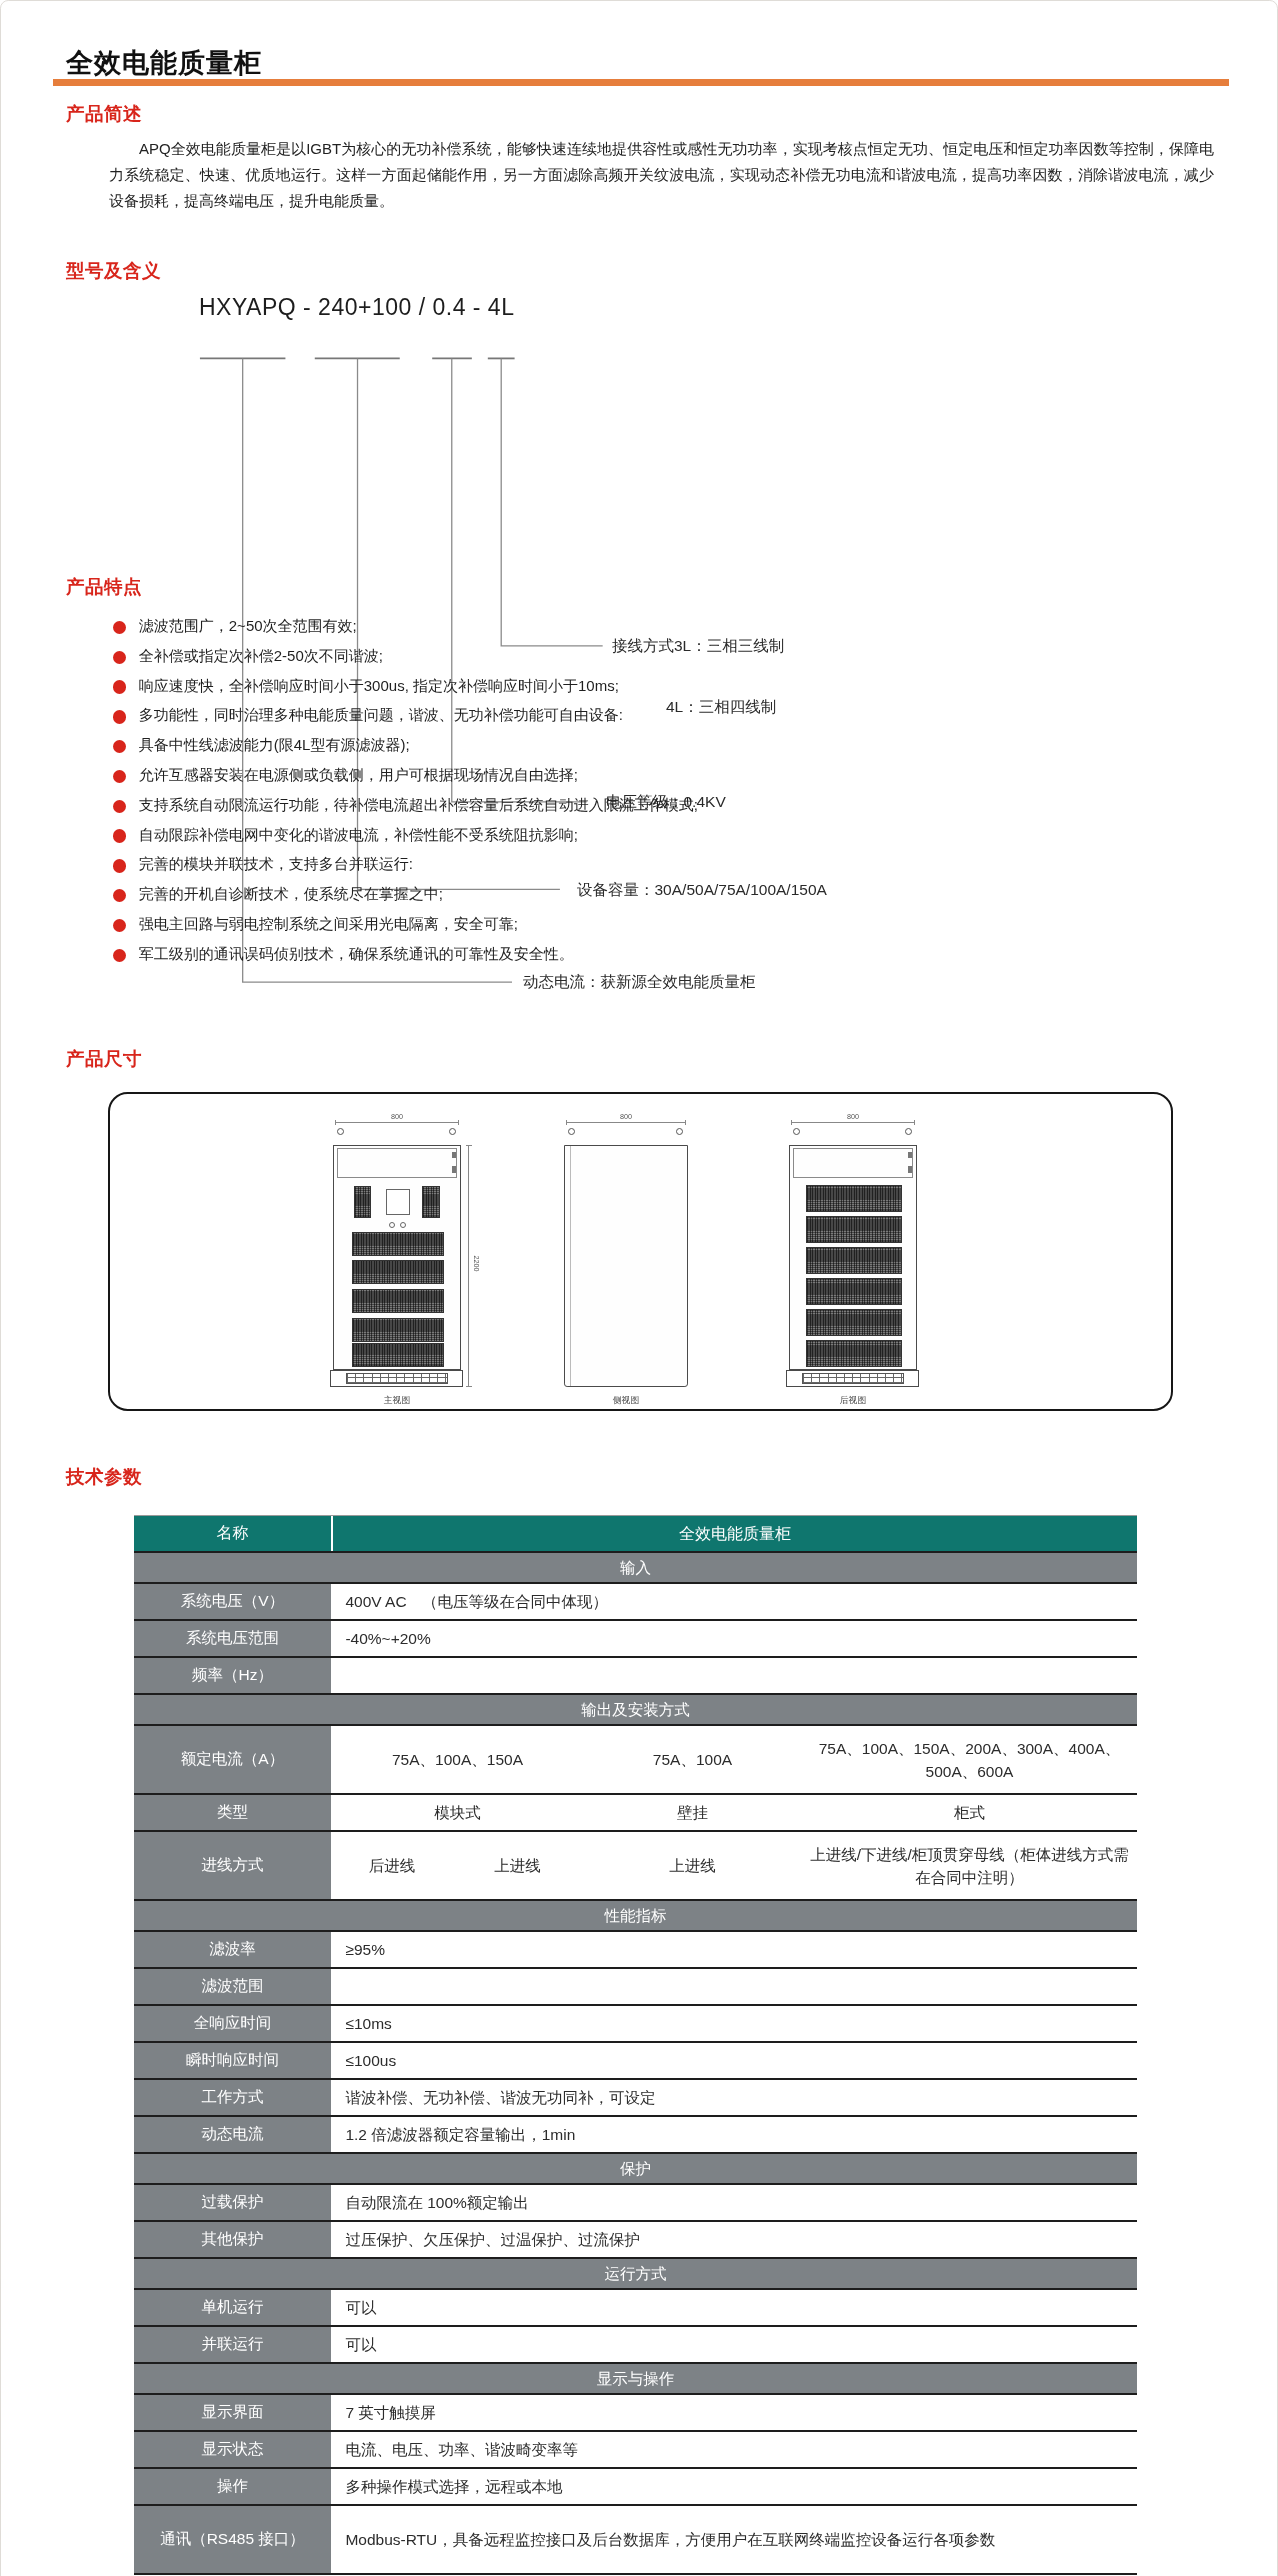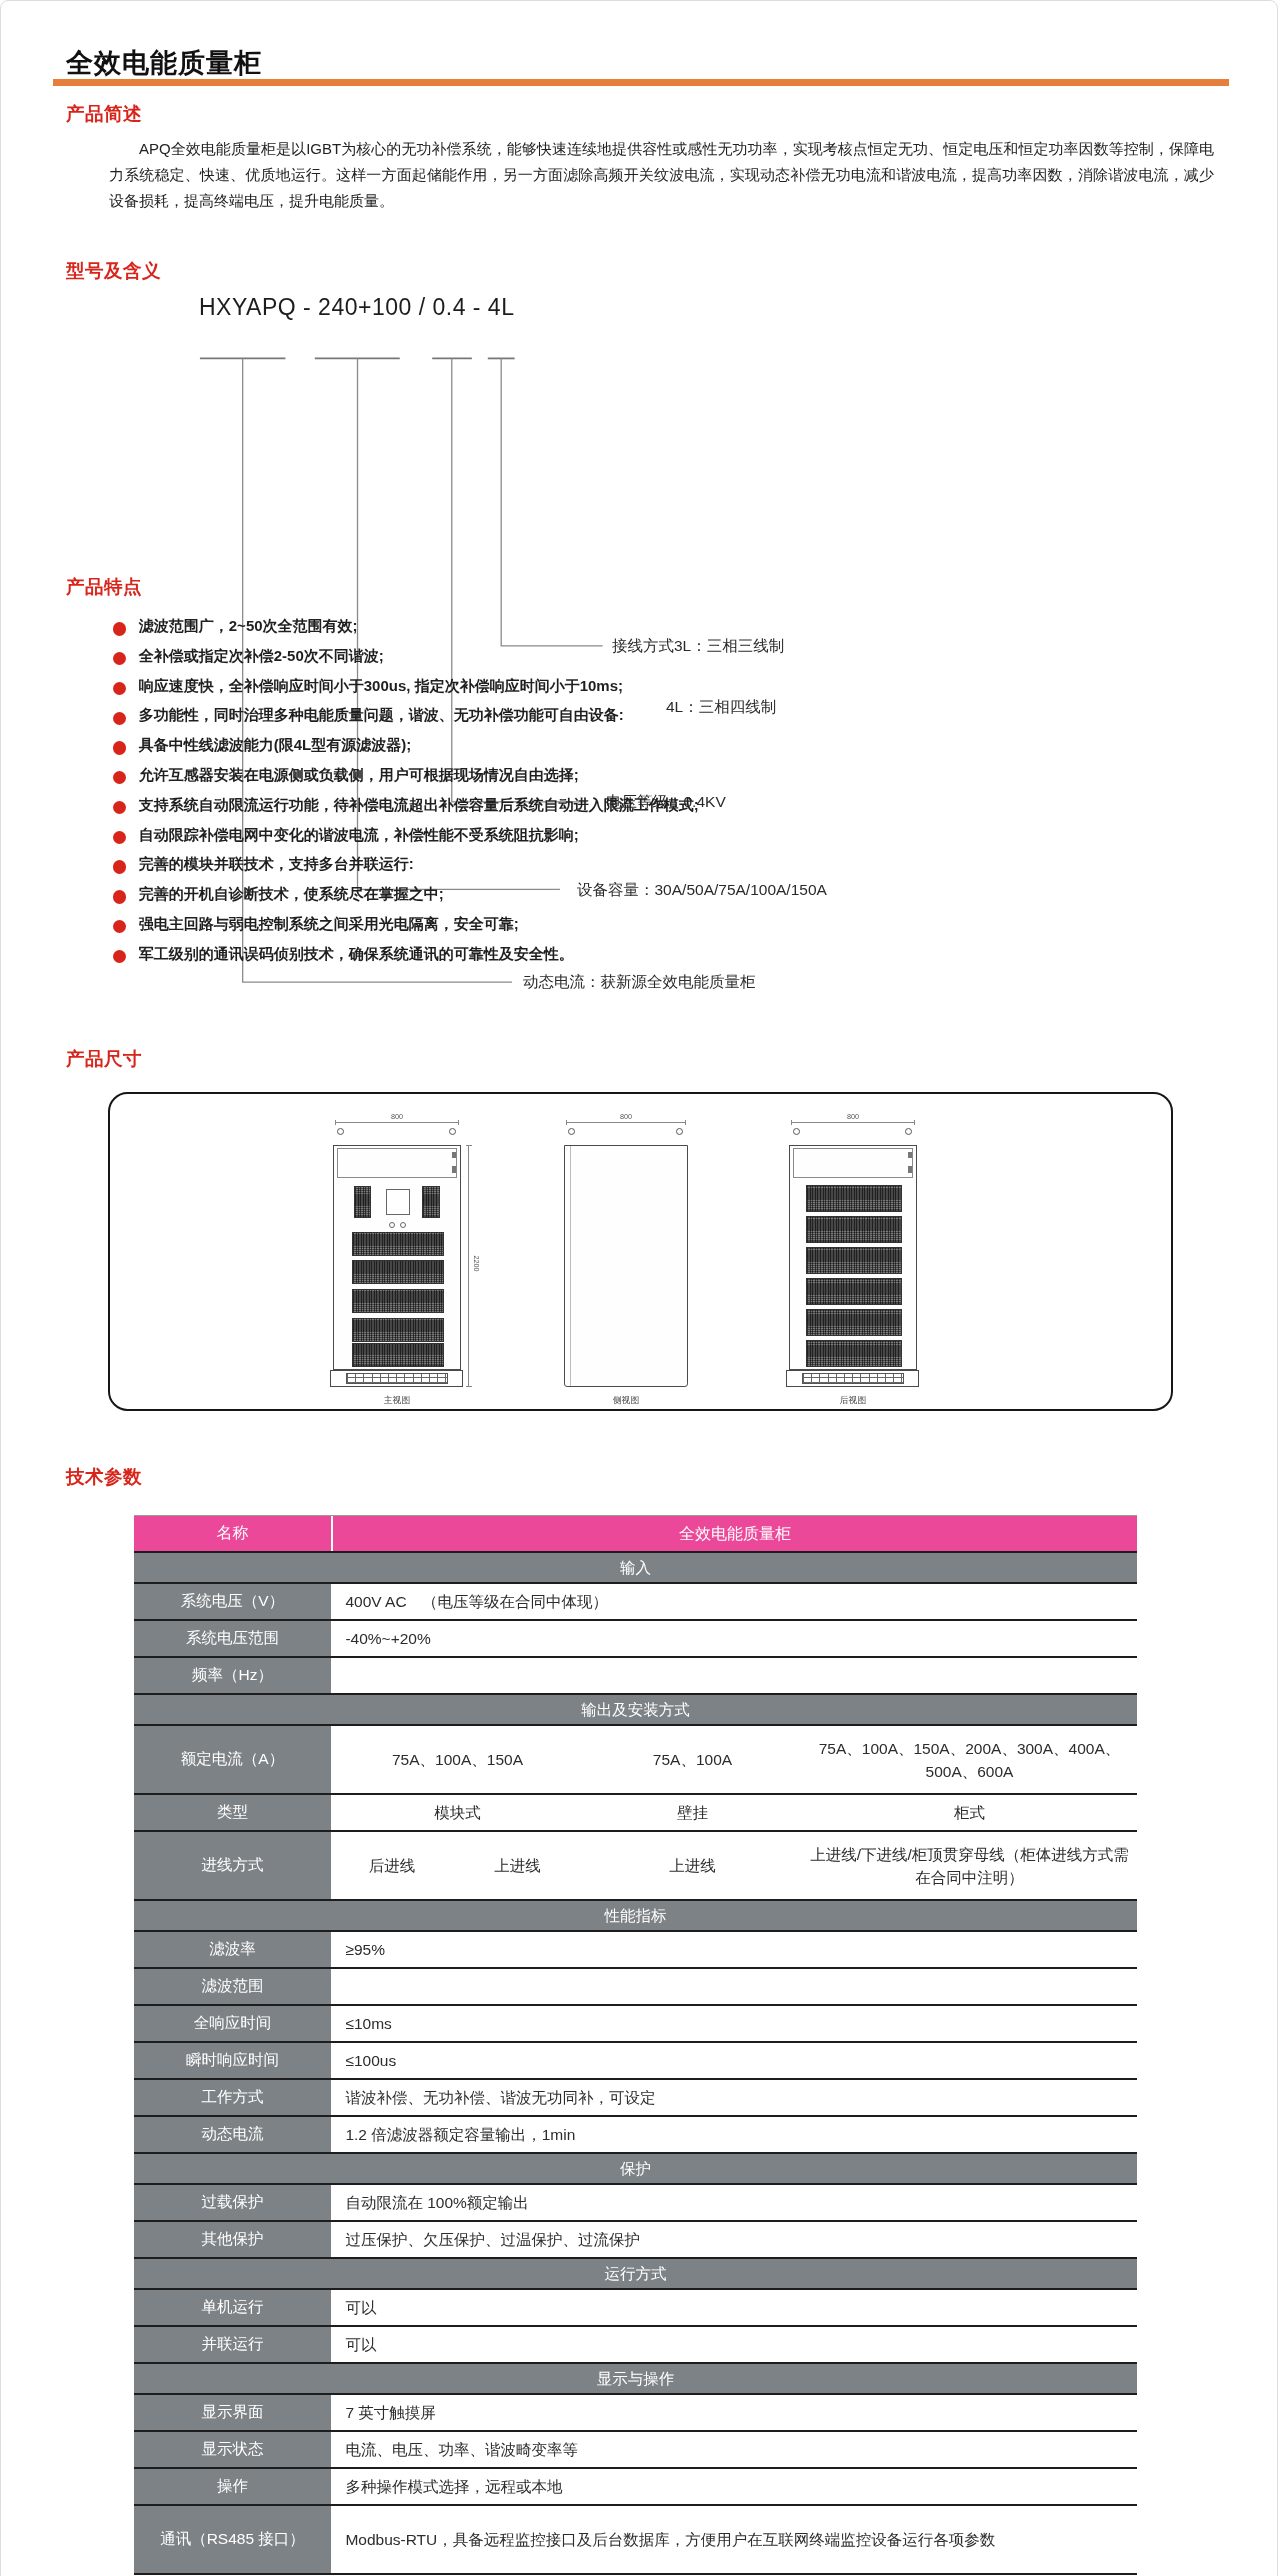--- a/index.html
+++ b/index.html
@@ -10,21 +10,21 @@
   .accent-bar{left:52px;top:78px;width:1176px;height:6.7px;background:#E67E3C;}
   .red-heading{font-size:18.5px;font-weight:700;color:#D8251B;letter-spacing:0.5px;}
   .intro-heading{left:65px;top:100px;}
   .intro-para{left:108px;top:135px;width:1105px;font-size:15px;line-height:26px;color:#222;text-align:justify;text-indent:2em;}
   .model-heading{left:65px;top:257px;}
   .model-code{left:198px;top:293px;font-size:23px;color:#1d1d1d;letter-spacing:0.5px;font-weight:500;}
   .model-label{position:absolute;font-size:15.5px;color:#2a2a2a;transform:translateY(-50%);white-space:nowrap;}
   .features-heading{left:65px;top:573px;}
   .bullet-list{display:flex;flex-direction:column;}
   .features-list{left:112px;top:616px;width:1082px;}
-  .bullet-item{display:flex;align-items:flex-end;font-size:15px;line-height:18.5px;color:#1f1f1f;margin-bottom:11.3px;white-space:nowrap;font-weight:bold;}
+  .bullet-item{display:flex;align-items:center;font-size:15px;line-height:18.5px;color:#1f1f1f;margin-bottom:11.3px;white-space:nowrap;}
   .dot{width:13.4px;height:13.4px;border-radius:50%;background:#D8251B;margin-right:12.4px;margin-top:2.6px;flex:none;}
   .dims-heading{left:65px;top:1045px;}
   .drawing-box{left:107px;top:1091px;width:1065px;height:319px;border:2.6px solid #161616;border-radius:19.6px;box-sizing:border-box;background:#fff;}
   .cab{position:absolute;top:20.6px;}
   .cabbody{position:absolute;left:0;top:30px;border:1.5px solid #4a4a4a;background:#fefefe;box-sizing:border-box;}
   .dimline{position:absolute;border-top:0.8px solid #888;}
   .dimline:before,.dimline:after{content:"";position:absolute;top:-2.6px;width:0.8px;height:5.2px;background:#888;}
   .dimline:before{left:0;} .dimline:after{right:0;}
   .dimtext{position:absolute;font-size:7.2px;color:#555;transform:translateX(-50%);}
   .eye{position:absolute;width:7.2px;height:7.2px;border:1.3px solid #555;border-radius:50%;background:#fff;box-sizing:border-box;}
@@ -41,21 +41,21 @@
   .vdimtext{position:absolute;font-size:7.2px;color:#555;transform:rotate(90deg);}
   .view-label{position:absolute;top:301px;font-size:8.8px;color:#444;text-align:center;}
   .specs-heading{left:65px;top:1463px;}
   .spec-table{left:133px;top:1514px;width:1003px;border-top:1.5px solid #9a9a9a;}
   .trow{display:flex;box-sizing:border-box;border-bottom:2.1px solid #1d1d1d;background:#fff;}
   .tcell{display:flex;align-items:center;box-sizing:border-box;font-size:15.5px;}
   .sep{border-right:2.6px solid #ffffff;}
   .lbl{width:199px;background:#7D8286;color:#fff;justify-content:center;text-align:center;padding:0 4.1px;line-height:20.6px;}
   .val{width:804px;color:#2c2c2c;padding-left:12.4px;padding-right:10.3px;line-height:23px;}
   .cval{justify-content:center;text-align:center;color:#2c2c2c;padding:0 7.2px;line-height:23px;}
-  .hrow .tcell{background:#ec4899;color:#fff;justify-content:center;font-size:16px;}
+  .hrow .tcell{background:#0f766e;color:#fff;justify-content:center;font-size:16px;}
   .srow .tcell{width:100%;background:#7D8286;color:#fff;justify-content:center;font-size:15.5px;}
   svg.connector{position:absolute;left:0;top:0;pointer-events:none;}
 </style>
 </head>
 <body>
 
 <div class="page">
 
   <div class="abs page-title">全效电能质量柜</div>
   <div class="abs accent-bar"></div>

